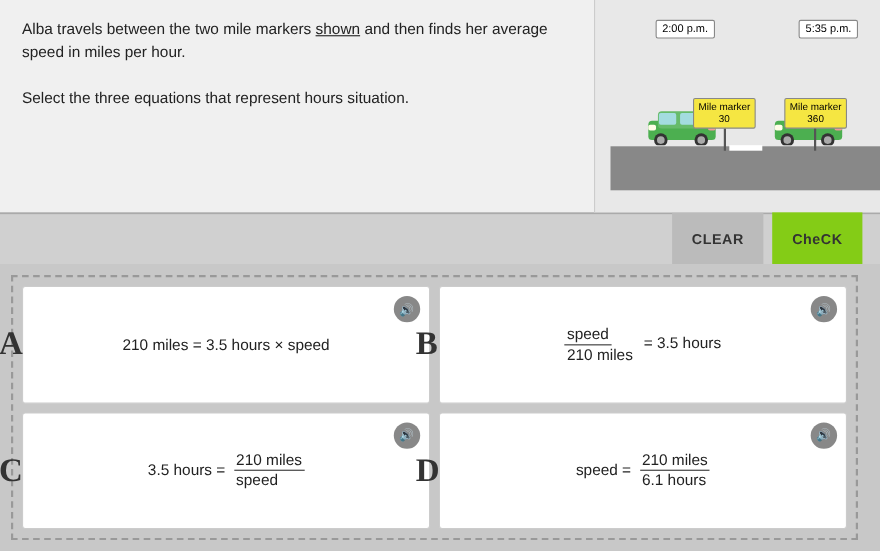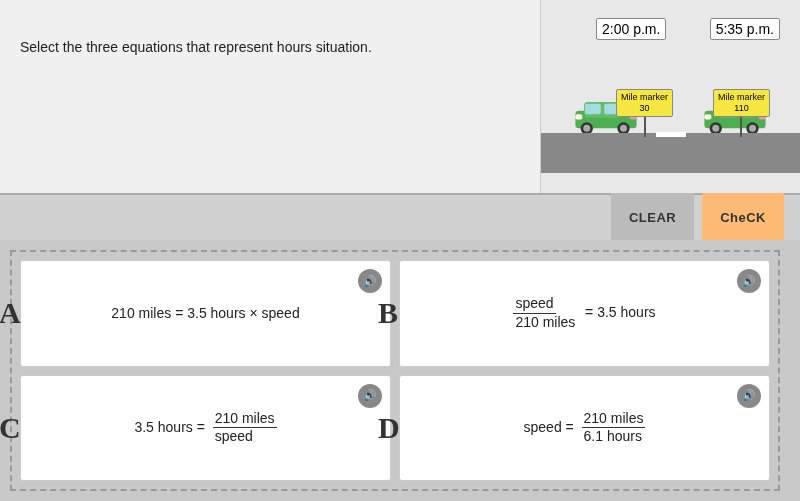--- a/index.html
+++ b/index.html
@@ -38,21 +38,21 @@
       width: 260px;
       background: #e8e8e8;
       border-left: 1px solid #ccc;
       position: relative;
       overflow: hidden;
     }
 
     .road-scene {
       position: absolute;
       bottom: 0;
-      left: 0;
+      left: 14px;
       right: 0;
       height: 100%;
     }
 
     
     .road {
       position: absolute;
       bottom: 20px;
       left: 0;
       right: 0;
@@ -108,21 +108,21 @@
       background: #555;
     }
 
     
     .time-label {
       position: absolute;
       top: 18px;
       background: #fff;
       border: 1px solid #888;
       border-radius: 2px;
-      font-size: 14px;
+      font-size: 10px;
       padding: 2px 5px;
     }
     .time-left { left: 55px; }
     .time-right { right: 20px; }
 
     
     .button-bar {
       height: 45px;
       background: #d0d0d0;
       display: flex;
@@ -139,21 +139,21 @@
       border: none;
       border-radius: 3px;
       cursor: pointer;
       letter-spacing: 0.5px;
     }
     .btn-clear {
       background: #bbb;
       color: #333;
     }
     .btn-check {
-      background: #fdba74;
+      background: #84cc16;
       color: #333;
     }
 
     
     .options-area {
       background: #c8c8c8;
       padding: 10px 20px 10px 10px;
       height: 261px;
       position: relative;
     }
@@ -240,20 +240,25 @@
       width: 70px;
       height: 40px;
     }
   </style>
 </head>
 <body>
 
 <div class="top-section">
 
   <div class="text-panel">
+    <p>
+      <span>Alba travels between the two mile markers</span>
+      <span class="underline">shown</span>
+      <span> and then finds her average speed in miles per hour.</span>
+    </p>
     <br>
     <p>
       <span>Select the </span><span class="bold">three</span><span> equations that represent hours situation.</span>
     </p>
   </div>
 
   <div class="illustration-panel">
 
     <div class="time-label time-left">
       <span>2:00 p.m.</span>
@@ -302,21 +307,21 @@
         <div class="marker-sign">
           <div>Mile marker</div>
           <div>30</div>
         </div>
         <div class="marker-post"></div>
       </div>
 
       <div class="marker marker-right">
         <div class="marker-sign">
           <div>Mile marker</div>
-          <div>110</div>
+          <div>360</div>
         </div>
         <div class="marker-post"></div>
       </div>
     </div>
   </div>
 </div>
 
 <div class="button-bar">
   <button class="btn btn-clear">CLEAR</button>
   <button class="btn btn-check">CheCK</button>

